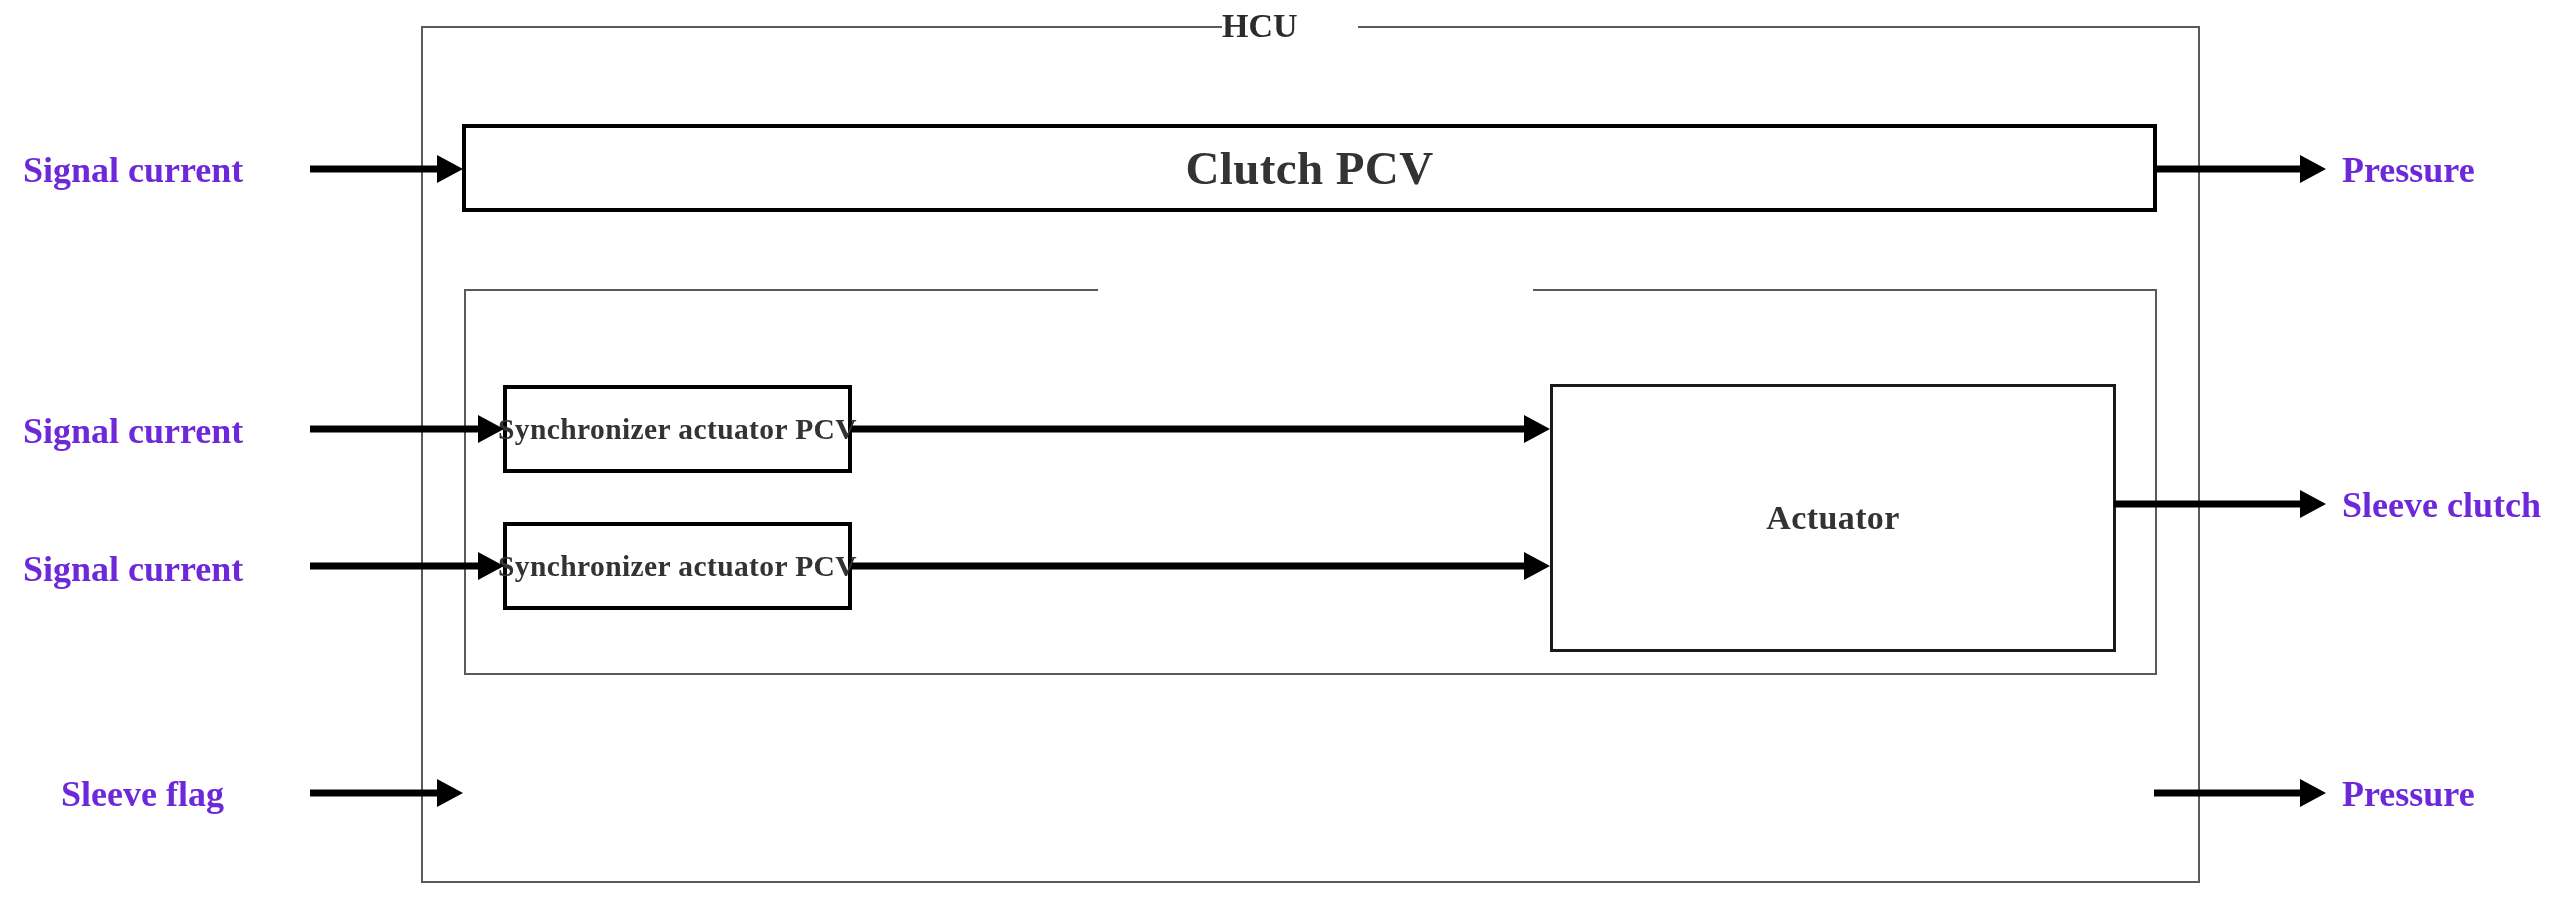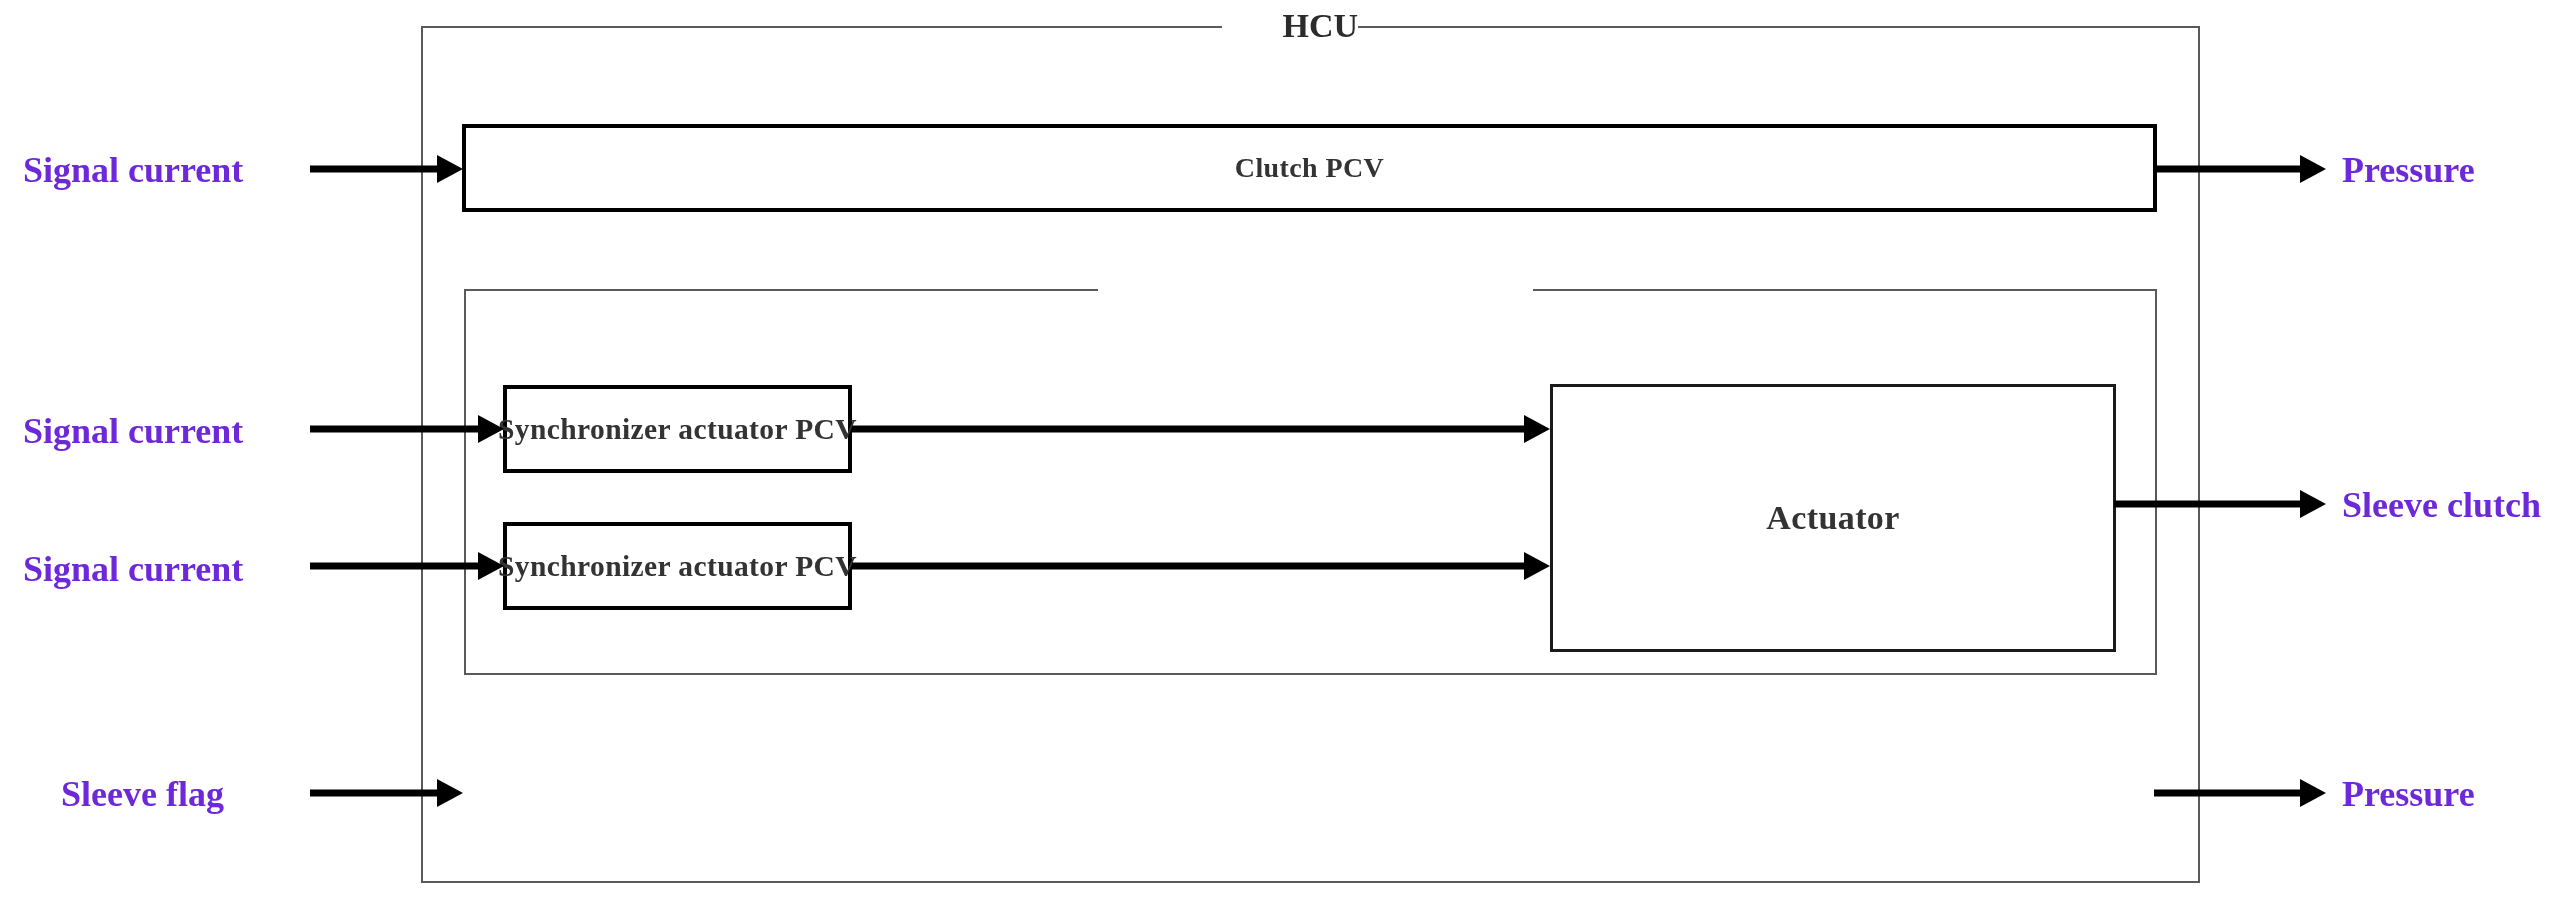--- a/index.html
+++ b/index.html
@@ -27,21 +27,21 @@
     position:absolute;
     background:#ffffff;
     z-index:3;
   }
   .group-caption{
     position:absolute;
     z-index:4;
     font-weight:bold;
     color:#2b2b2b;
     white-space:nowrap;
-    text-align:right;
+    text-align:left;
     line-height:1;
   }
 
   
   .proc-box{
     position:absolute;
     border:4.7px solid #000000;
     background:#ffffff;
     box-sizing:border-box;
     display:flex;
@@ -95,21 +95,21 @@
 
 <div id="canvas">
 
   <div class="group-box" style="left:421px; top:25.6px; width:1779px; height:857px;"></div>
 
   <div class="group-caption-mask" style="left:1222px; top:11px; width:136px; height:31px;"></div>
 
   <div class="group-caption" style="left:1222px; top:9.3px; width:136px; font-size:34px;">HCU</div>
 
   <div class="proc-box" style="left:462px; top:124px; width:1695px; height:88px;">
-    <span class="proc-label" style="font-size:28px;">Clutch PCV</span>
+    <span class="proc-label" style="font-size:47px;">Clutch PCV</span>
   </div>
 
   <div class="group-box" style="left:464px; top:289px; width:1693px; height:386px;"></div>
 
   <div class="group-caption-mask" style="left:1098px; top:275px; width:435px; height:31px;"></div>
 
 
   <div class="proc-box" style="left:503px; top:385px; width:349px; height:88px;">
     <span class="proc-label" style="font-size:29.5px;">Synchronizer actuator PCV</span>
   </div>

